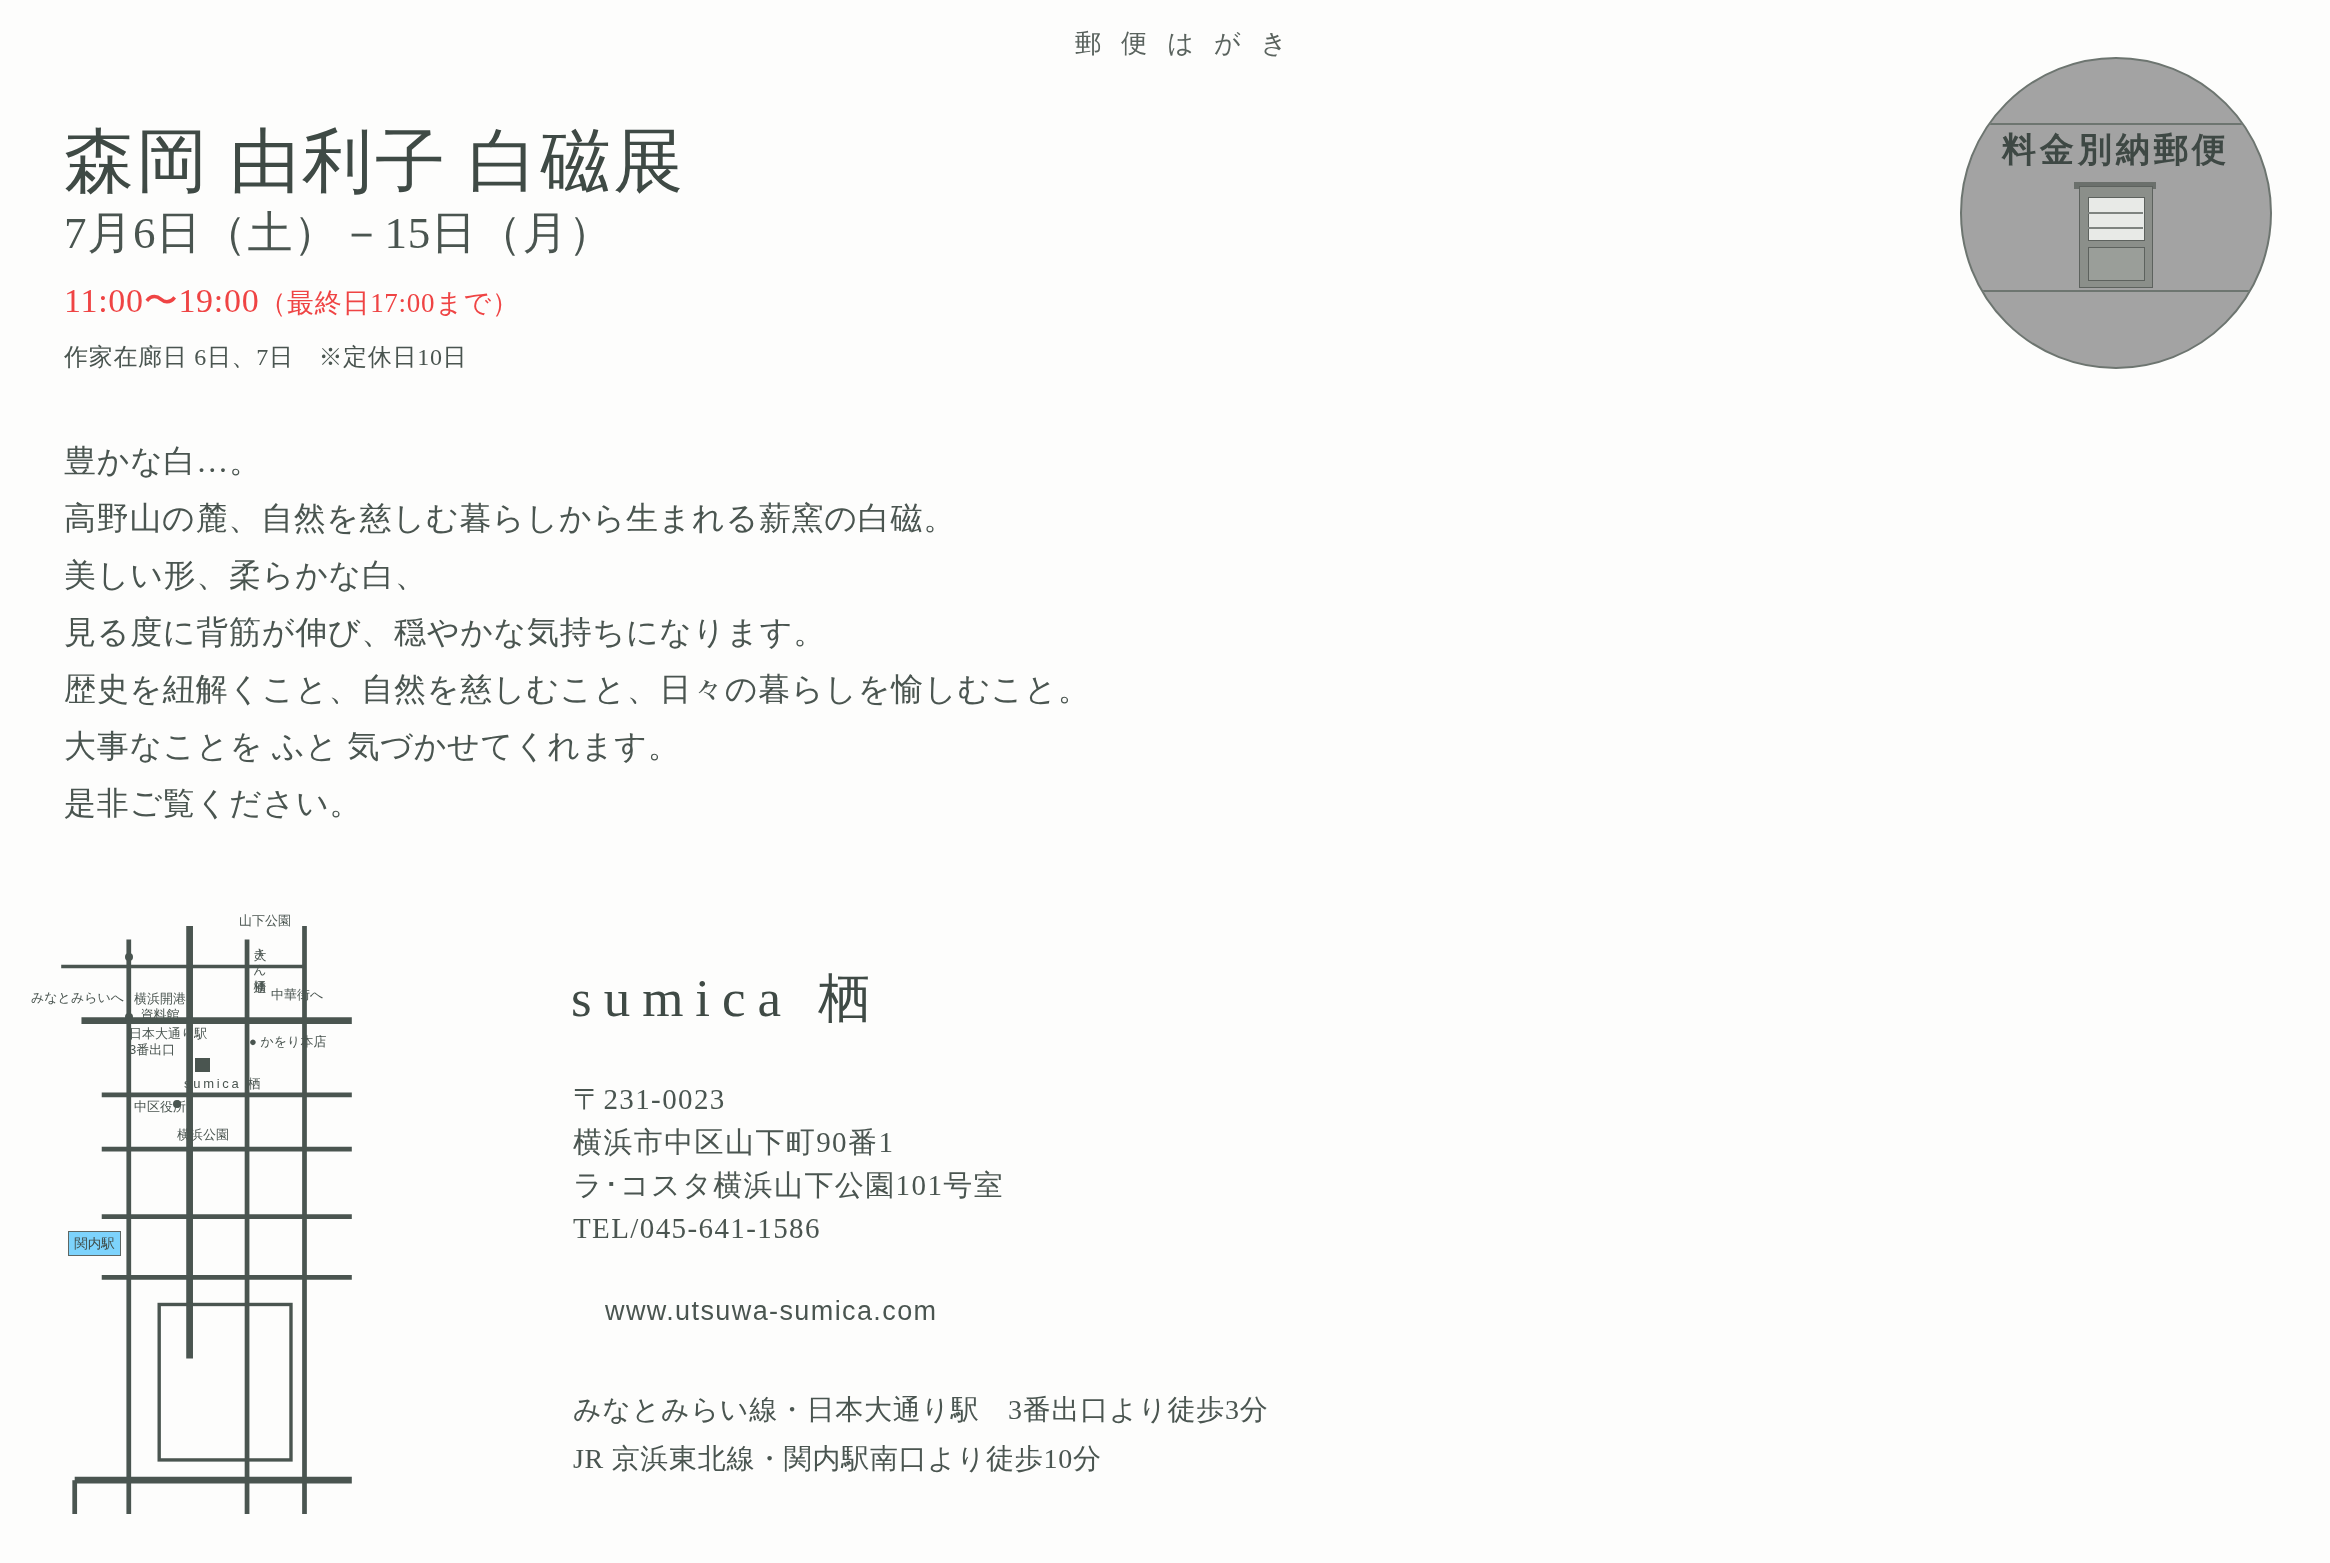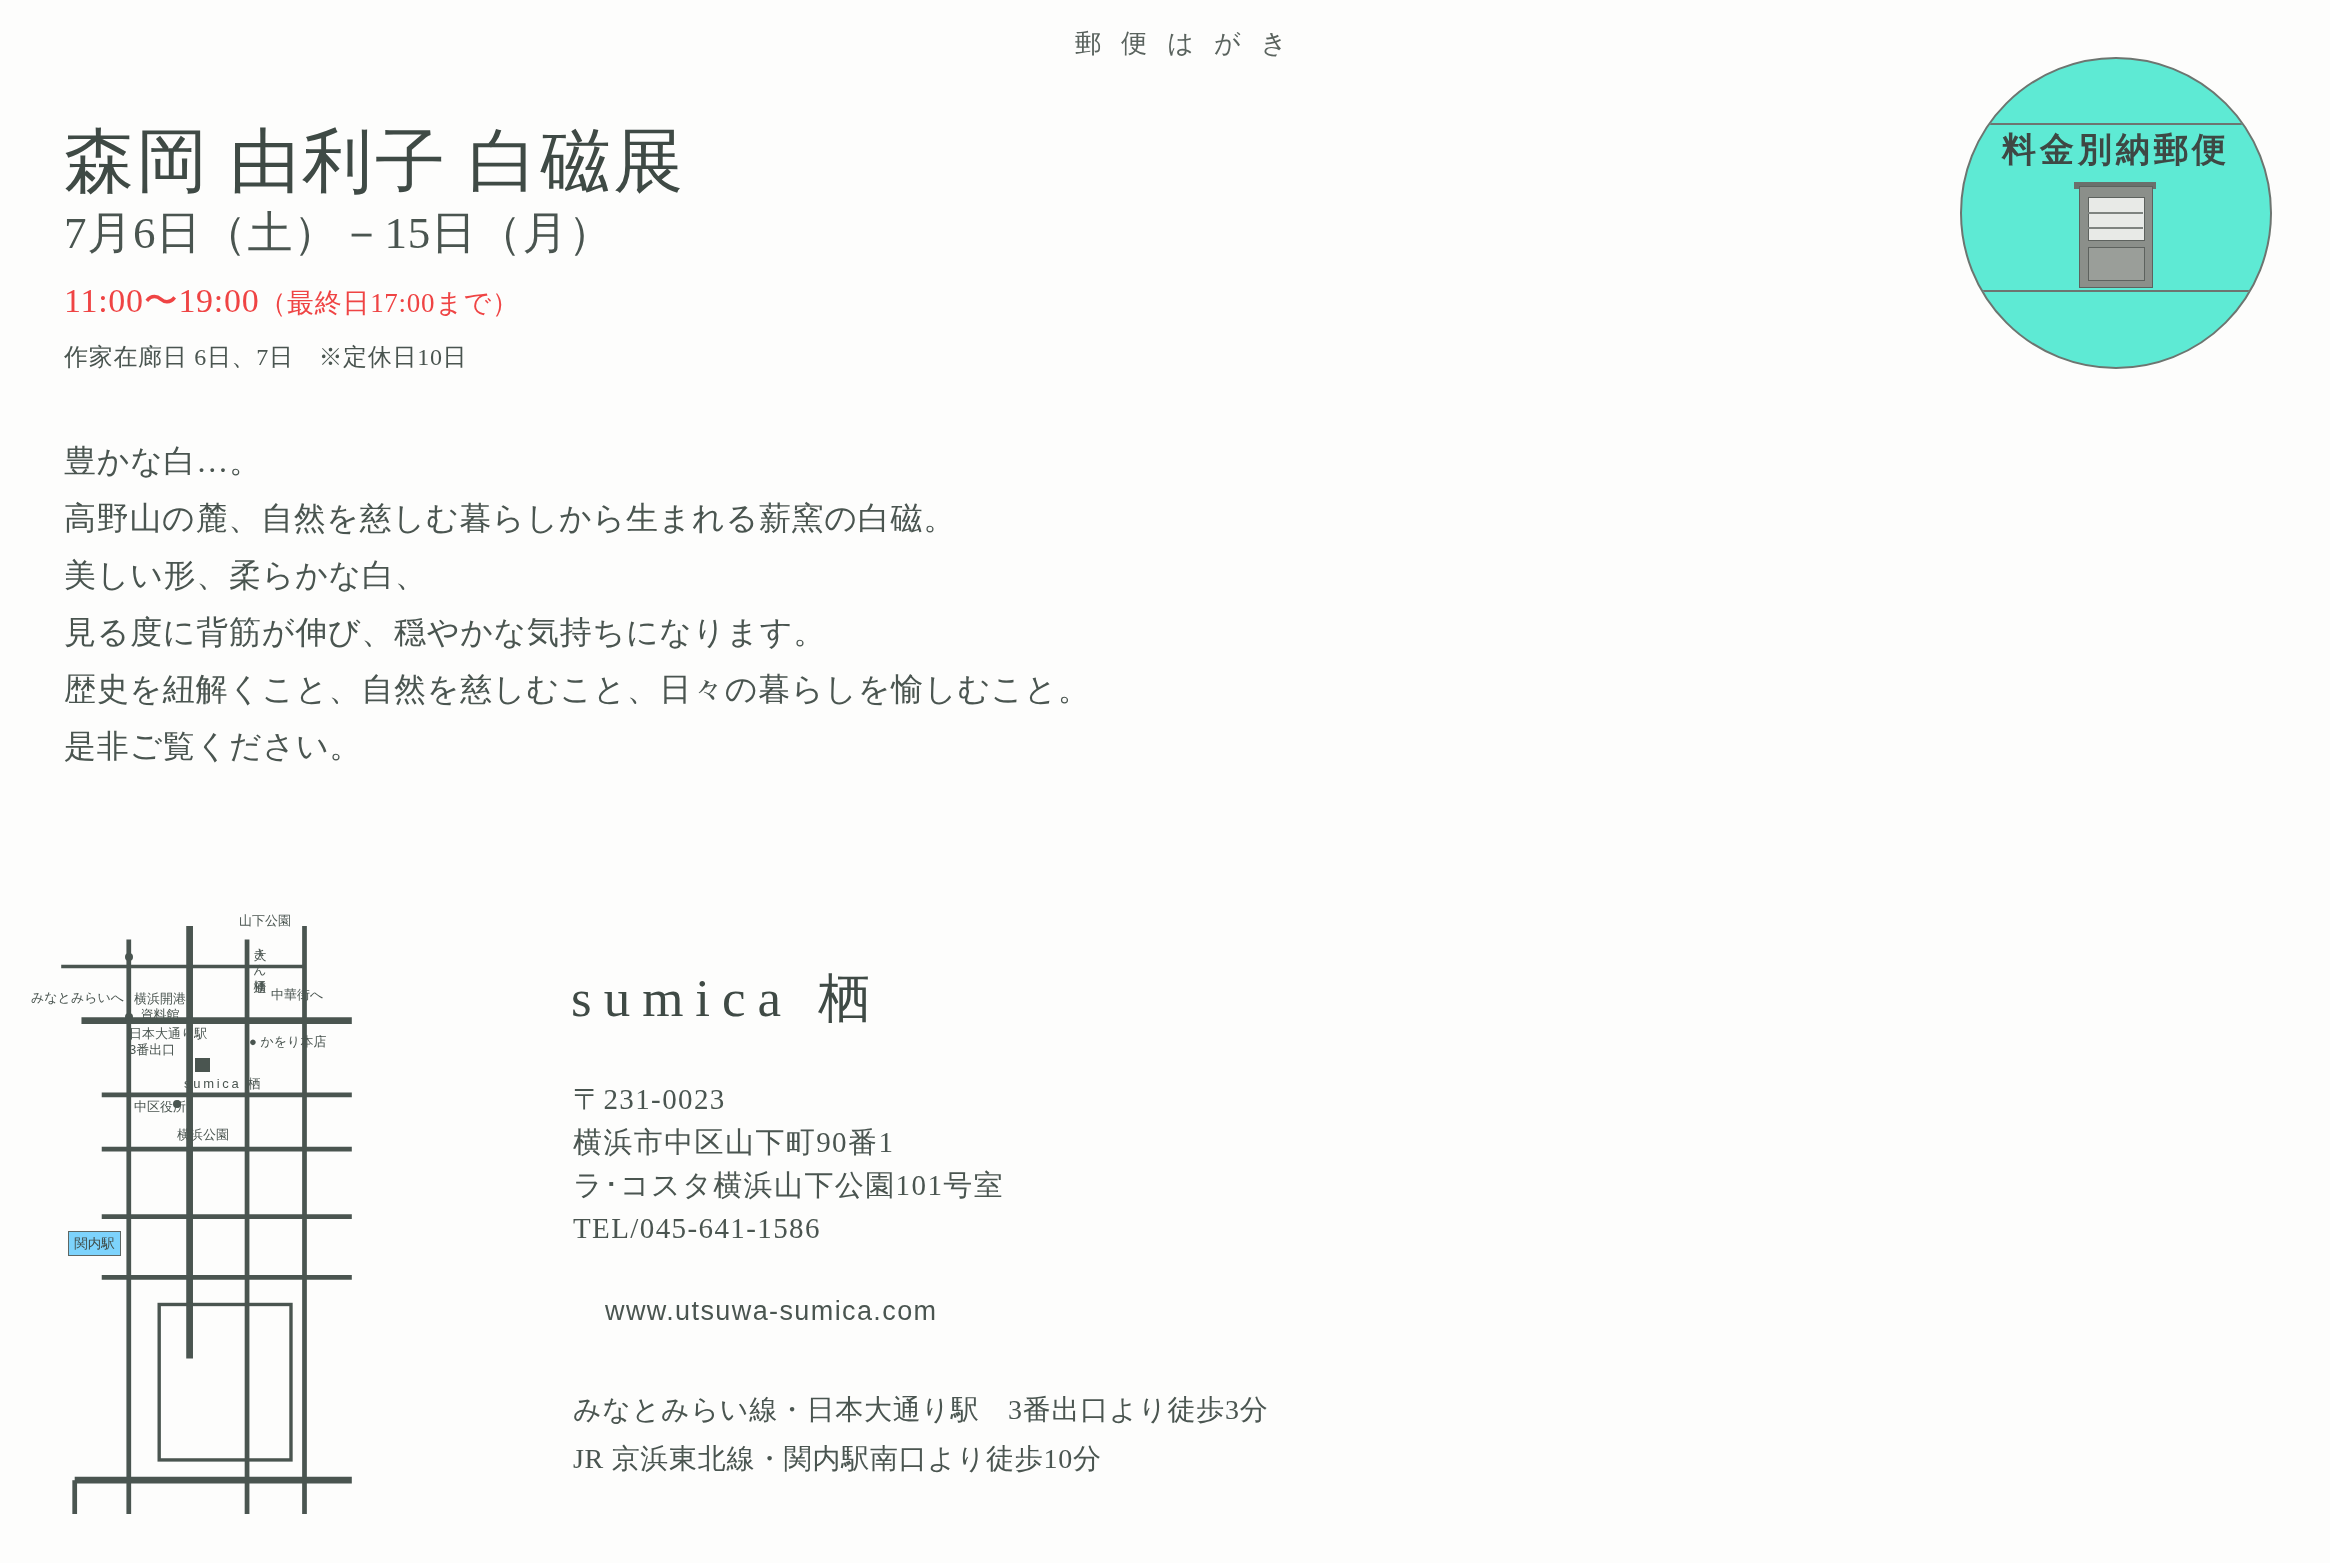--- a/index.html
+++ b/index.html
@@ -35,21 +35,21 @@
   
   .stamp-circle {
     position: absolute;
     left: 1960px;
     top: 57px;
     width: 308px;
     height: 308px;
     border: 2px solid #6d7570;
     border-radius: 50%;
     overflow: hidden;
-    background: #5eead4;
+    background: #a3a3a3;
   }
   .stamp-inner-box {
     position: absolute;
     left: 6.8px;
     top: 64px;
     width: 294px;
     height: 169px;
     border-top: 2px solid #6d7570;
     border-bottom: 2px solid #6d7570;
     box-sizing: border-box;
@@ -279,20 +279,21 @@
     <span>11:00〜19:00</span><span class="small">（最終日17:00まで）</span>
   </div>
   <div class="title-note">作家在廊日 6日、7日　※定休日10日</div>
 
   <div class="body-copy">
     <div>豊かな白…。</div>
     <div>高野山の麓、自然を慈しむ暮らしから生まれる薪窯の白磁。</div>
     <div>美しい形、柔らかな白、</div>
     <div>見る度に背筋が伸び、穏やかな気持ちになります。</div>
     <div>歴史を紐解くこと、自然を慈しむこと、日々の暮らしを愉しむこと。</div>
+    <div>大事なことを ふと 気づかせてくれます。</div>
     <div>是非ご覧ください。</div>
   </div>
 
   <div class="shop-name">sumica 栖</div>
   <div class="shop-info">
     <div>〒231-0023</div>
     <div>横浜市中区山下町90番1</div>
     <div>ラ･コスタ横浜山下公園101号室</div>
     <div>TEL/045-641-1586</div>
   </div>

